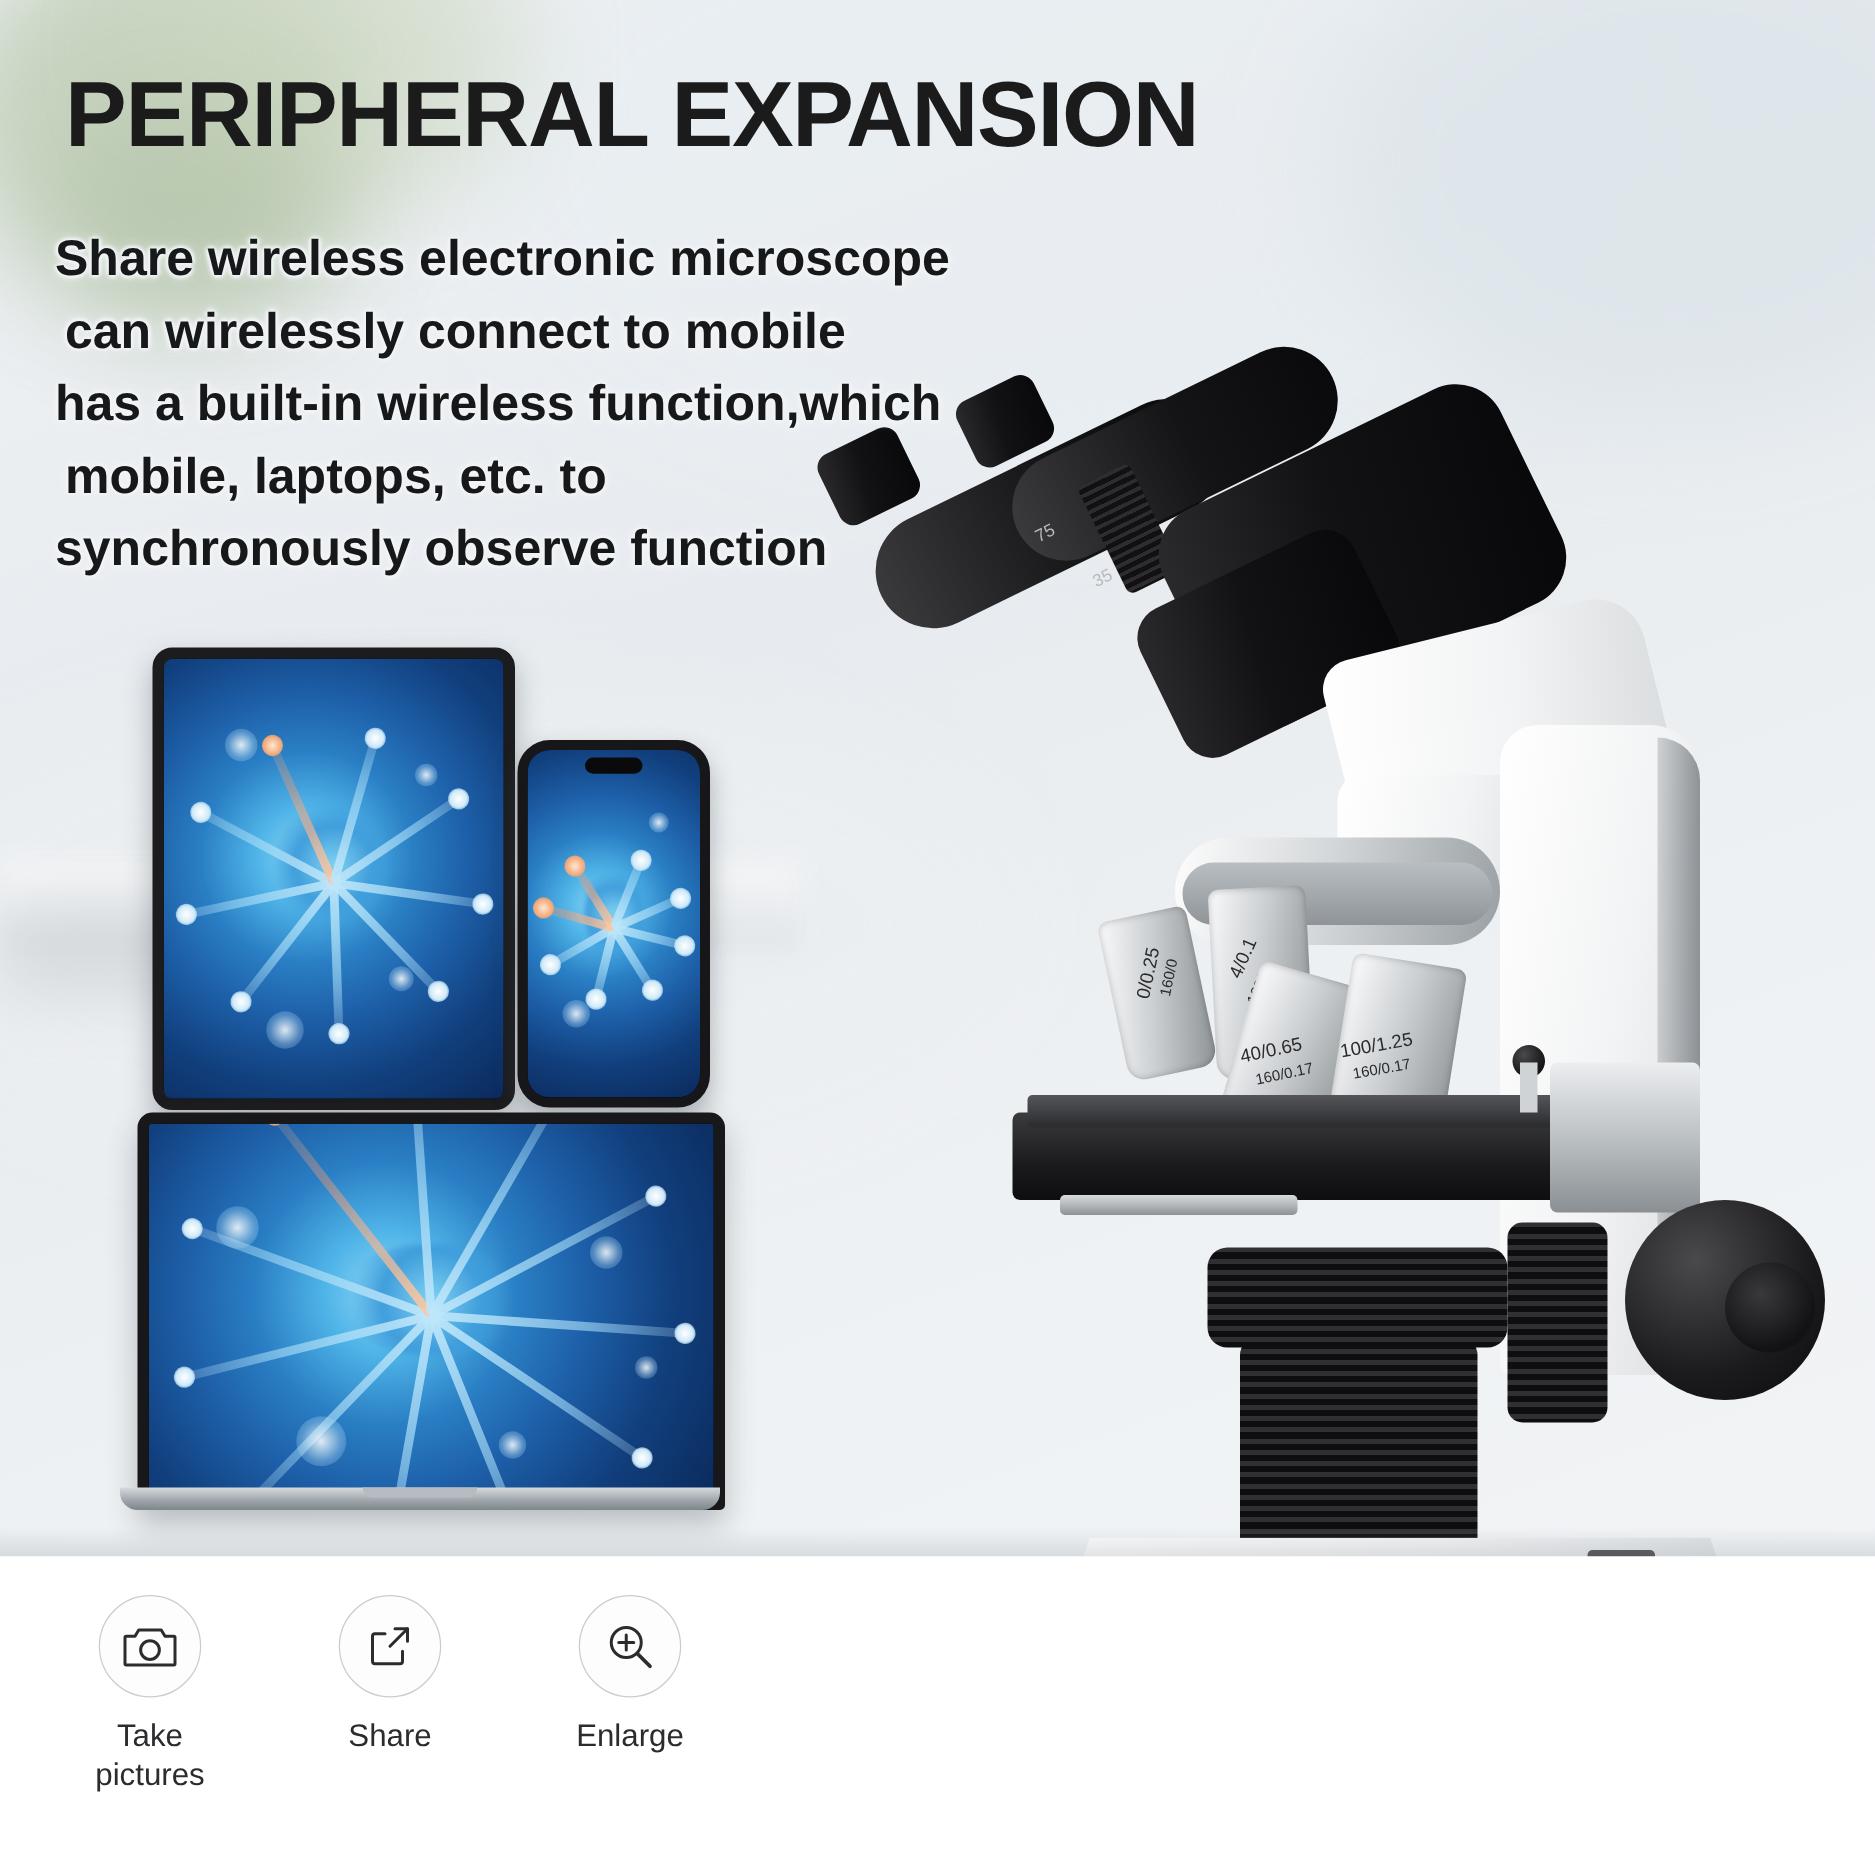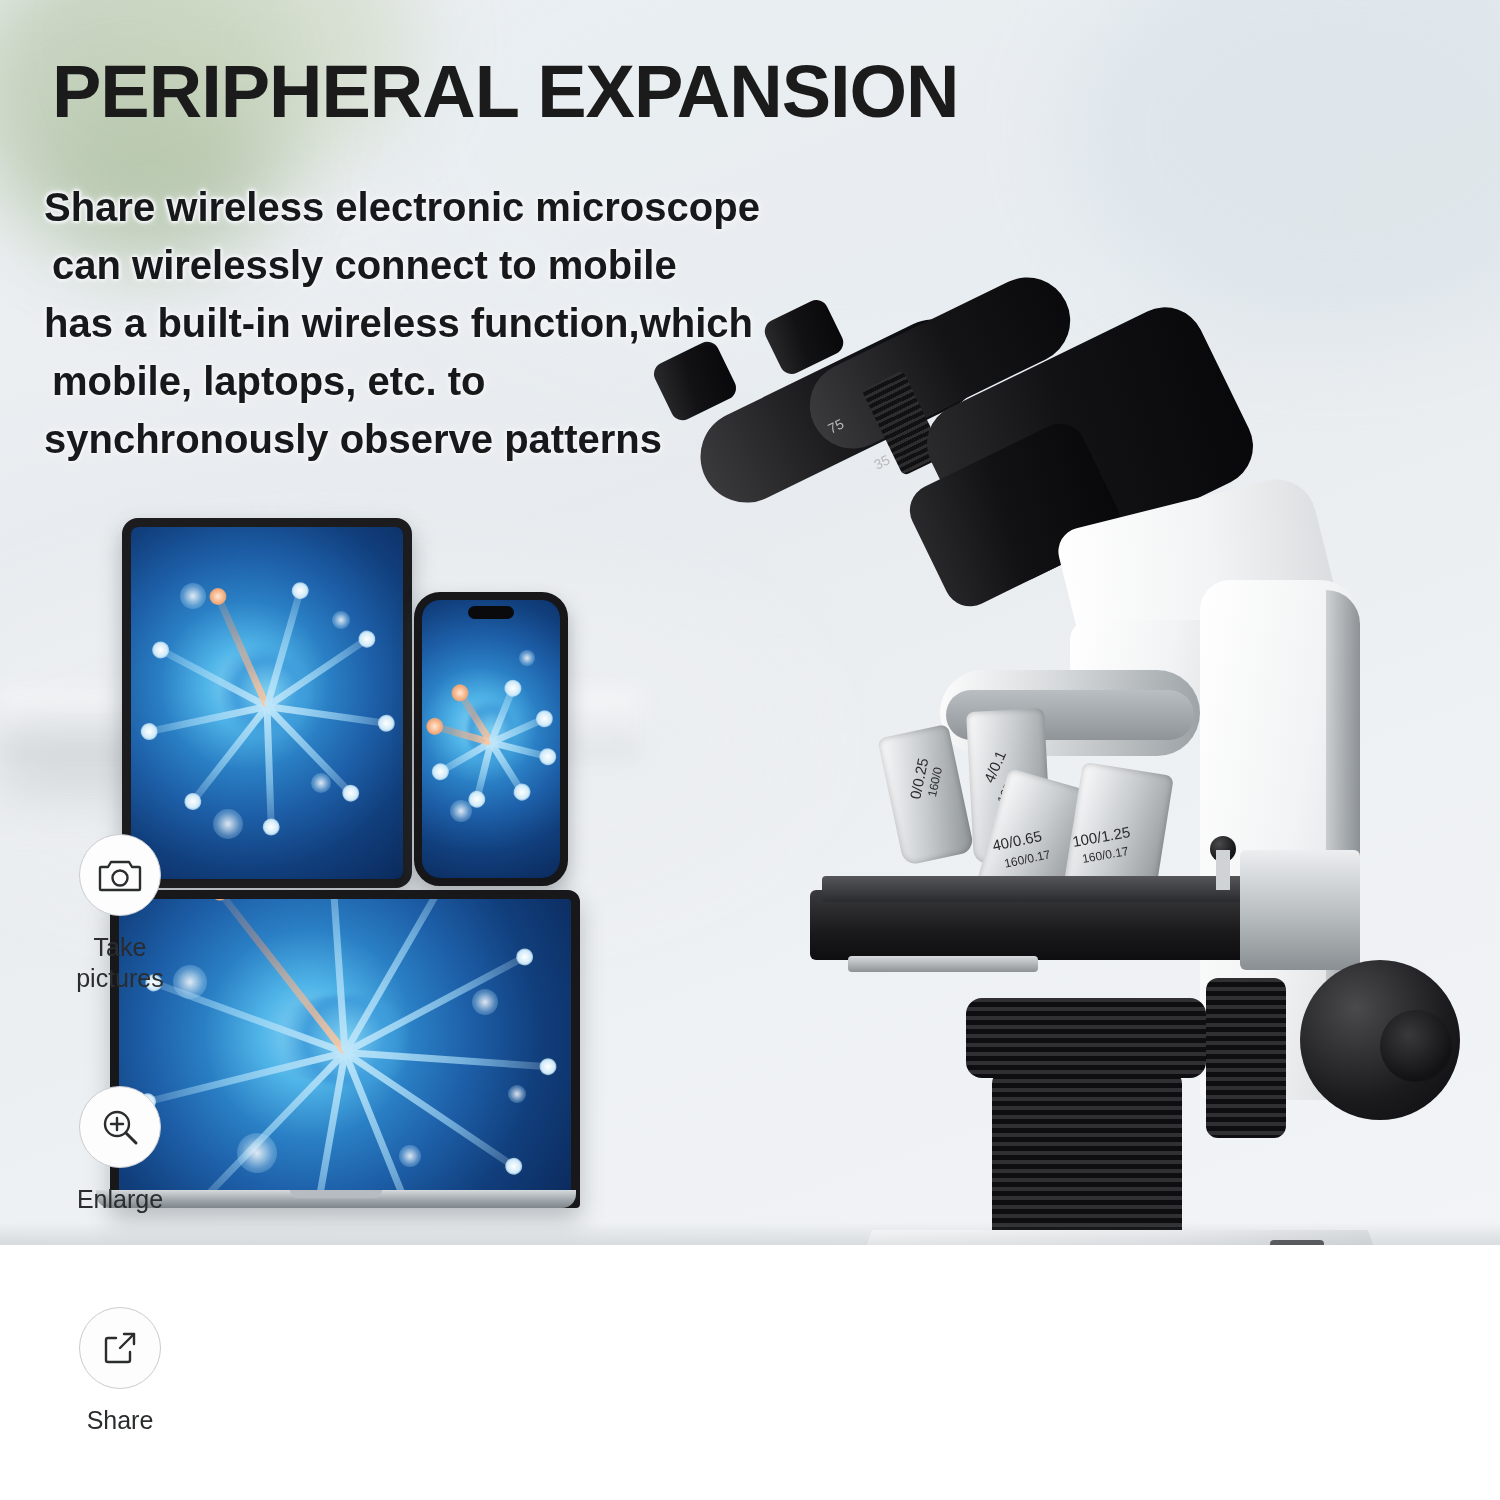--- a/index.html
+++ b/index.html
@@ -199,21 +199,20 @@
     border-radius: 0 0 8px 8px;
     background: #b6bcc1;
   }
 
   
   .features {
     position: absolute;
     left: 70px; bottom: 64px;
     display: flex;
     gap: 92px;
-    flex-direction: column;
   }
   .feature {
     width: 100px;
     text-align: center;
   }
   .feature-circle {
     width: 80px; height: 80px;
     margin: 0 auto;
     border-radius: 50%;
     border: 1.5px solid #c9ccd0;
@@ -363,21 +362,21 @@
     <div class="mpart" style="left:560px; top:1240px; width:60px; height:22px; border-radius:0 0 10px 10px; background:#1b1b1d;"></div>
     <div class="mpart" style="left:300px; top:1272px; width:60px; height:20px; border-radius:0 0 10px 10px; background:#1b1b1d;"></div>
   </div>
 
   <div class="headline">PERIPHERAL EXPANSION</div>
   <div class="subcopy">
     <div>Share wireless electronic microscope</div>
     <div>can wirelessly connect to mobile</div>
     <div>has a built-in wireless function,which</div>
     <div>mobile, laptops, etc. to</div>
-    <div>synchronously observe patterns</div>
+    <div>synchronously observe function</div>
   </div>
 
   <div class="tablet">
     <div class="cell-bg">
       <div class="cell-core"></div>
       <div class="spike" style="transform:rotate(8deg)"></div>
       <div class="spike" style="transform:rotate(46deg)"></div>
       <div class="spike" style="transform:rotate(88deg)"></div>
       <div class="spike" style="transform:rotate(128deg)"></div>
       <div class="spike" style="transform:rotate(168deg)"></div>
@@ -450,39 +449,39 @@
       <div class="feature-label">
         <div>Take</div>
         <div>pictures</div>
       </div>
     </div>
 
 
     <div class="feature">
       <div class="feature-circle">
         <svg width="40" height="40" viewBox="0 0 40 40" fill="none" stroke="#2a2c2e" stroke-width="2.4">
+          <path d="M24 6h10v10" stroke-linecap="round" stroke-linejoin="round"></path>
+          <path d="M34 6L20 20" stroke-linecap="round"></path>
+          <path d="M30 24v8a2 2 0 0 1-2 2H8a2 2 0 0 1-2-2V12a2 2 0 0 1 2-2h8" stroke-linecap="round" stroke-linejoin="round"></path>
+        </svg>
+      </div>
+      <div class="feature-label">
+        <div>Share</div>
+        <div></div>
+      </div>
+    </div>
+
+    <div class="feature">
+      <div class="feature-circle">
+        <svg width="40" height="40" viewBox="0 0 40 40" fill="none" stroke="#2a2c2e" stroke-width="2.4">
           <circle cx="17" cy="17" r="12"></circle>
           <path d="M17 11v12M11 17h12" stroke-linecap="round"></path>
           <path d="M26 26l10 10" stroke-linecap="round" stroke-width="3"></path>
         </svg>
       </div>
       <div class="feature-label">
         <div>Enlarge</div>
         <div></div>
       </div>
     </div>
 
-    <div class="feature">
-      <div class="feature-circle">
-        <svg width="40" height="40" viewBox="0 0 40 40" fill="none" stroke="#2a2c2e" stroke-width="2.4">
-          <path d="M24 6h10v10" stroke-linecap="round" stroke-linejoin="round"></path>
-          <path d="M34 6L20 20" stroke-linecap="round"></path>
-          <path d="M30 24v8a2 2 0 0 1-2 2H8a2 2 0 0 1-2-2V12a2 2 0 0 1 2-2h8" stroke-linecap="round" stroke-linejoin="round"></path>
-        </svg>
-      </div>
-      <div class="feature-label">
-        <div>Share</div>
-        <div></div>
-      </div>
-    </div>
-
   </div>
 </div>
 
 </body></html>

